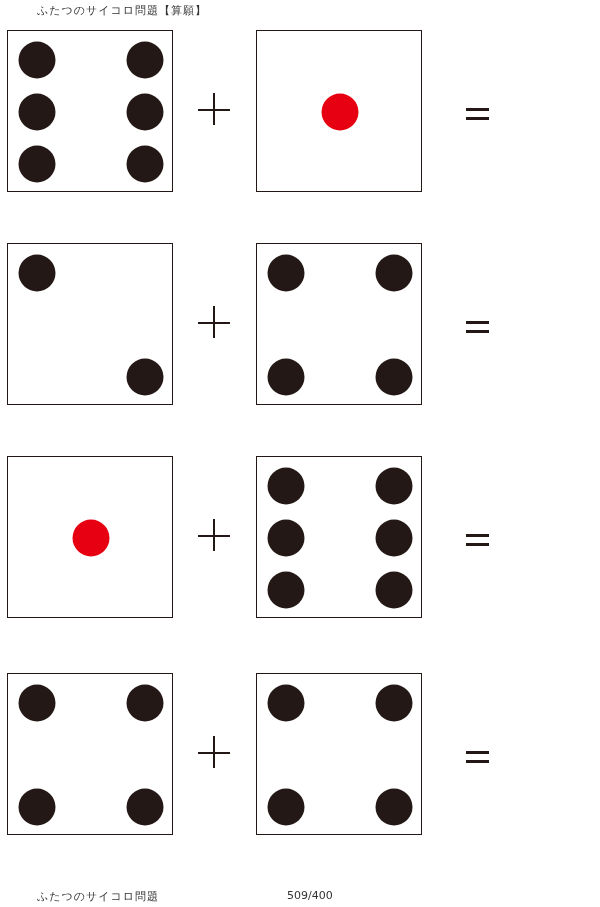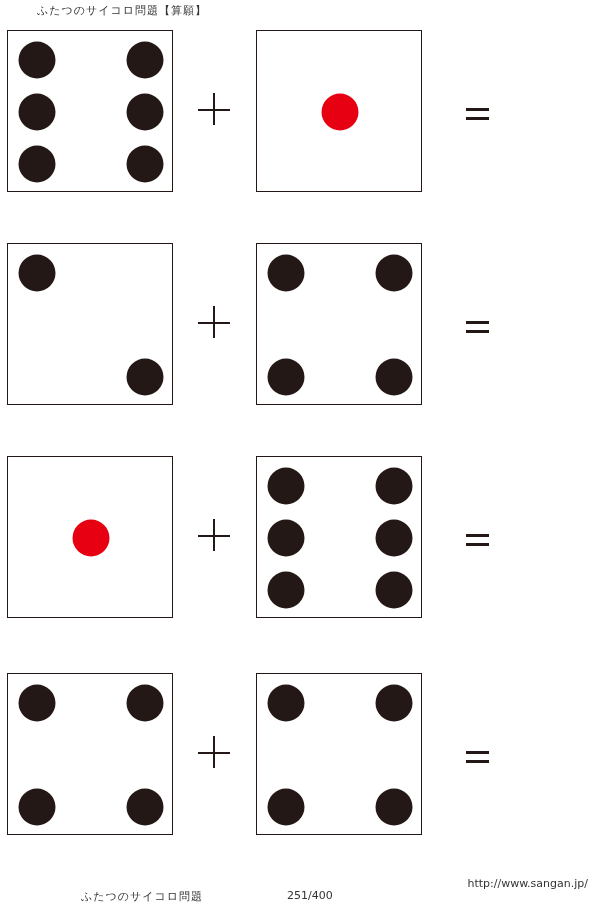--- a/index.html
+++ b/index.html
@@ -16,21 +16,21 @@
   .pip.red { background: #e60012; }
   .op { position: absolute; font-family: "DejaVu Sans", sans-serif; color: #231815; line-height: 1; }
   .plus { left: 198px; top: 62px; width: 36px; height: 36px; }
   .plus::before, .plus::after { content: ""; position: absolute; background: #231815; }
   .plus::before { left: 0; top: 17px; width: 32px; height: 2px; }
   .plus::after { left: 15px; top: 1px; width: 2px; height: 32px; }
   .eq { left: 466px; top: 78px; width: 24px; height: 12px; }
   .eq::before, .eq::after { content: ""; position: absolute; left: 0; width: 23px; height: 2.5px; background: #231815; }
   .eq::before { top: 0; }
   .eq::after { top: 9px; }
-  .footer-title { position: absolute; left: 37px; top: 889px; font-size: 11px; letter-spacing: 1px; color: #333; margin-left: 44px; }
+  .footer-title { position: absolute; left: 37px; top: 889px; font-size: 11px; letter-spacing: 1px; color: #333; }
   .footer-page { position: absolute; left: 287px; top: 889px; font-size: 11px; color: #333; }
   .footer-copy { position: absolute; right: 12px; top: 876px; font-size: 11px; color: #333; text-align: right; line-height: 16px; }
 </style>
 </head>
 <body>
 
 <div class="header">ふたつのサイコロ問題【算願】</div>
 
 <div id="rows">
     <div class="row" style="top: 30px;">
@@ -93,16 +93,15 @@
         <div class="pip" style="left: 137px; top: 29px;"></div>
         <div class="pip" style="left: 29px; top: 133px;"></div>
         <div class="pip" style="left: 137px; top: 133px;"></div>
       </div>
       <div class="op eq" aria-label="="></div>
       <div style="position: absolute; left: 505px; top: 40px; width: 80px; height: 90px;"></div>
     </div>
   </div>
 
 <div class="footer-title">ふたつのサイコロ問題</div>
-<div class="footer-page">251/400</div>
+<div class="footer-page">509/400</div>
 <div class="footer-copy">
-  <div>http://www.sangan.jp/</div>
 </div>
 
 </body></html>

